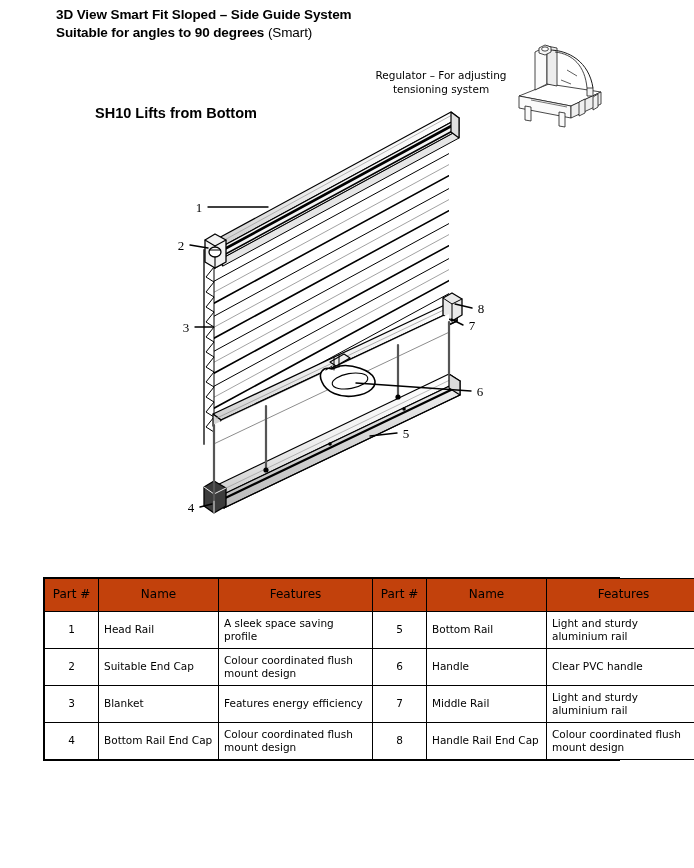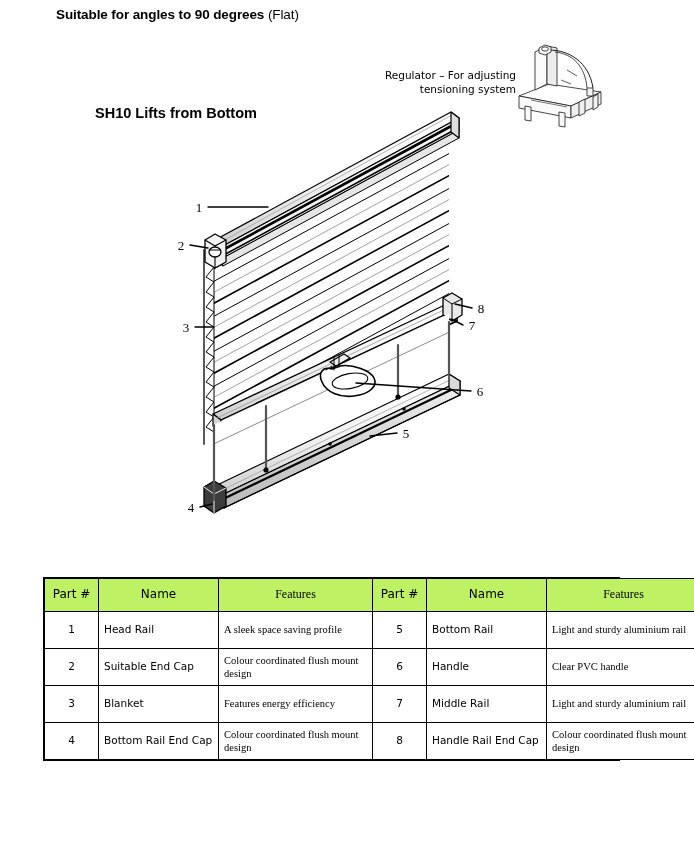--- a/index.html
+++ b/index.html
@@ -41,21 +41,21 @@
     font-weight: bold;
     white-space: nowrap;
     margin-top: 33px;
   }
 
   #regulator-caption {
     position: absolute;
     left: 366px;
     top: 68px;
     width: 150px;
-    text-align: right;
+    text-align: center;
     font-size: 10.5px;
     line-height: 1.38;
     font-family: "DejaVu Sans", sans-serif;
   }
 
   
   #diagram-canvas {
     position: absolute;
     left: 0;
     top: 0;
@@ -82,48 +82,49 @@
   }
   #parts-table td, #parts-table th {
     border: 1px solid #000000;
     font-size: 10.5px;
     font-weight: normal;
     padding: 3px 5px;
     vertical-align: middle;
     line-height: 1.28;
   }
   #parts-table thead th {
-    background: #bef264;
+    background: #c2410c;
     text-align: center;
     font-size: 12px;
     height: 28px;
     padding: 2px 4px;
   }
   #parts-table tbody td {
     height: 30px;
     background: #ffffff;
   }
   .c-num  { width: 45px;  text-align: center; }
   .c-name { width: 111px; text-align: left; margin-left: 20px; }
-  .c-feat { width: 145px; text-align: left; font-family: Liberation Serif, serif; }
+  .c-feat { width: 145px; text-align: left; }
   #table-frame {
     position: absolute;
     left: 43px;
     top: 577px;
     width: 573px;
     height: 180px;
     border: 2px solid #000000;
     pointer-events: none;
   }
 </style>
 </head>
 <body>
 
 <div id="title-block">
-  <div class="title-line"><span>Suitable for angles to 90 degrees</span><span class="reg">&nbsp;</span><span class="reg">(Flat)</span></div>
+  <div class="title-line">3D View Smart Fit Sloped – Side Guide System</div>
+  <div class="title-line"><span>Suitable for angles to 90 degrees</span><span class="reg">&nbsp;</span><span class="reg">(Smart)</span></div>
 </div>
 
 <div id="subtitle">SH10 Lifts from Bottom</div>
 
 <div id="regulator-caption">
   <div>Regulator – For adjusting</div>
   <div>tensioning system</div>
 </div>
 
 <svg id="regulator-canvas" viewBox="0 0 110 90">

